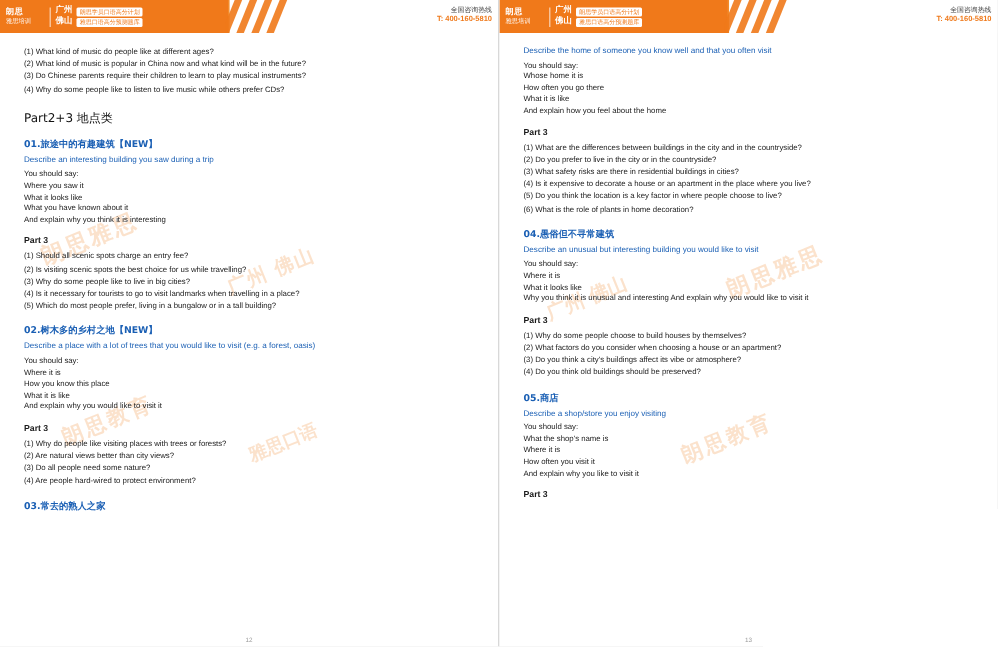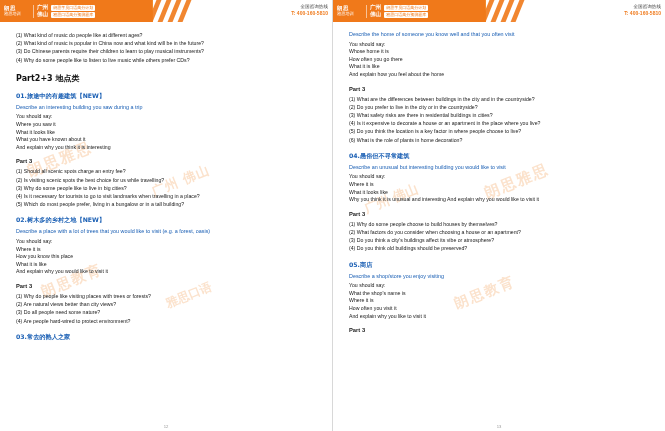--- a/index.html
+++ b/index.html
@@ -84,21 +84,21 @@
   .wm4{left:165px;top:265px;font-size:12px;}
   .wm-r1{left:150px;top:150px;font-size:15px;letter-spacing:2px;}
   .wm-r2{left:30px;top:168px;font-size:13px;}
   .wm-r3{left:120px;top:262px;font-size:14px;letter-spacing:2px;}
 
   .content{position:relative;z-index:2;}
 
   .q{line-height:8.2px;margin:0;}
   .blk{margin-bottom:6px;}
   .sec-title{
-    font-weight:bold;font-size:8px;margin:9px 0 6px 0;color:#111;
+    font-weight:normal;font-size:8px;margin:9px 0 6px 0;color:#111;
     font-family:"DejaVu Sans",sans-serif;
   }
   .topic{
     color:#1a5fb4;font-weight:bold;font-size:6.2px;margin:8px 0 3px 0;
     font-family:"DejaVu Sans",sans-serif;
   }
   .prompt{
     color:#1a5fb4;font-size:5.4px;margin:0 0 2px 0;line-height:7.6px;
   }
   .cue{line-height:7.6px;margin:0;}

